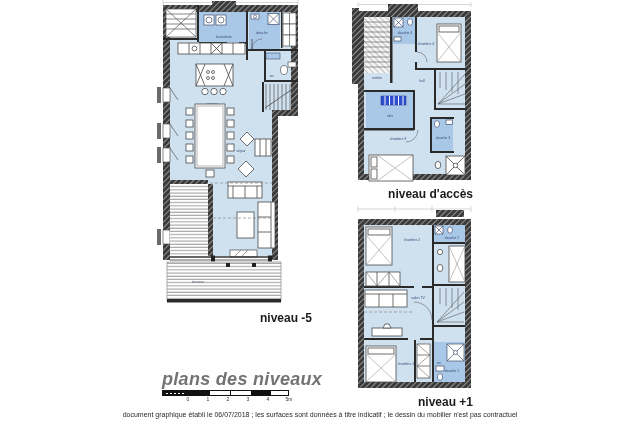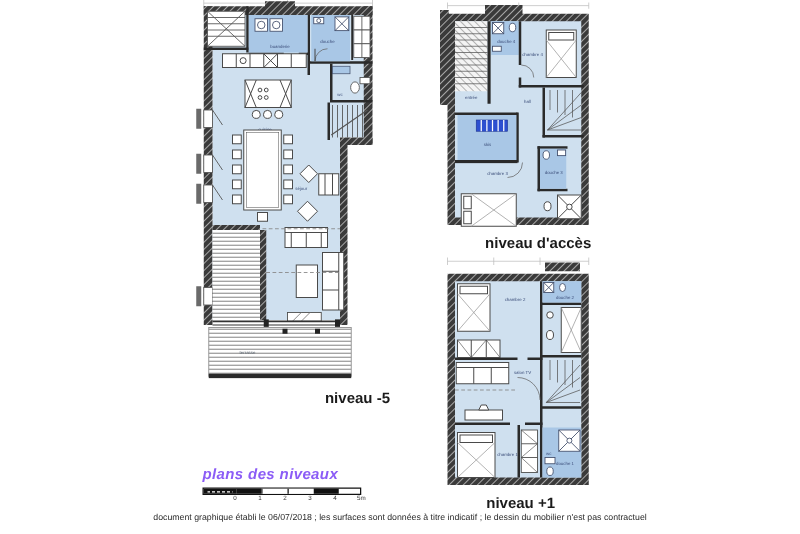--- a/index.html
+++ b/index.html
@@ -4,21 +4,21 @@
 <style>
   html,body{margin:0;padding:0;background:#ffffff;}
   .sheet{position:relative;width:640px;height:427px;background:#ffffff;overflow:hidden;
          font-family:"Liberation Sans",sans-serif;}
   .plansvg{position:absolute;left:0;top:0;}
   .caption{position:absolute;font-weight:700;font-size:12px;color:#1b1b1b;text-align:right;
            font-family:"Liberation Sans",sans-serif;}
   .rl{font-family:"Liberation Sans",sans-serif;font-size:3.5px;fill:#3c4e7a;text-anchor:middle;}
   .rlg{font-family:"Liberation Sans",sans-serif;font-size:3.5px;fill:#5a6470;text-anchor:middle;}
   .title-block{position:absolute;left:162px;top:370px;width:200px;}
-  .sheet-title{font-size:12px;font-style:italic;font-weight:700;color:#8b5cf6;letter-spacing:.3px;line-height:18px;}
+  .sheet-title{font-size:18px;font-style:italic;font-weight:700;color:#737373;letter-spacing:.3px;line-height:18px;}
   .scalebar{position:relative;margin-top:2px;width:127px;height:6px;border:1px solid #111;
             display:flex;box-sizing:border-box;background:#fff;}
   .sb{height:100%;}
   .sb.dot{width:26px;background:#111;position:relative;}
   .sb.dot:after{content:"";position:absolute;left:3px;top:1.5px;width:20px;height:1.5px;
                 background:repeating-linear-gradient(90deg,#fff 0 2px,#111 2px 4px);}
   .sb.k{width:20px;background:#111;}
   .sb.w{width:20px;background:#fff;border-left:1px solid #111;}
   .scale-labels{position:relative;width:140px;height:8px;font-size:5px;color:#333;}
   .scale-labels span{position:absolute;top:0;transform:translateX(-50%);}
@@ -457,21 +457,21 @@
       <rect x="436" y="366" width="8" height="5"></rect>
       <ellipse cx="440" cy="377" rx="2.6" ry="3.4"></ellipse>
     </g>
     <text class="rl" x="452" y="372">douche 1</text>
     <text class="rl" x="439" y="364">wc</text>
   </g>
 </svg>
 
 <div class="caption" style="left:200px;top:311px;width:112px;">niveau -5</div>
 <div class="caption" style="left:360px;top:187px;width:113px;">niveau d'accès</div>
-<div class="caption" style="left:360px;top:395px;width:113px;text-align:center;">niveau +1</div>
+<div class="caption" style="left:360px;top:395px;width:113px;">niveau +1</div>
 
 <div class="title-block">
   <div class="sheet-title">plans des niveaux</div>
   <div class="scalebar">
     <div class="sb dot"></div>
     <div class="sb k"></div>
     <div class="sb w"></div>
     <div class="sb w"></div>
     <div class="sb k"></div>
   </div>

